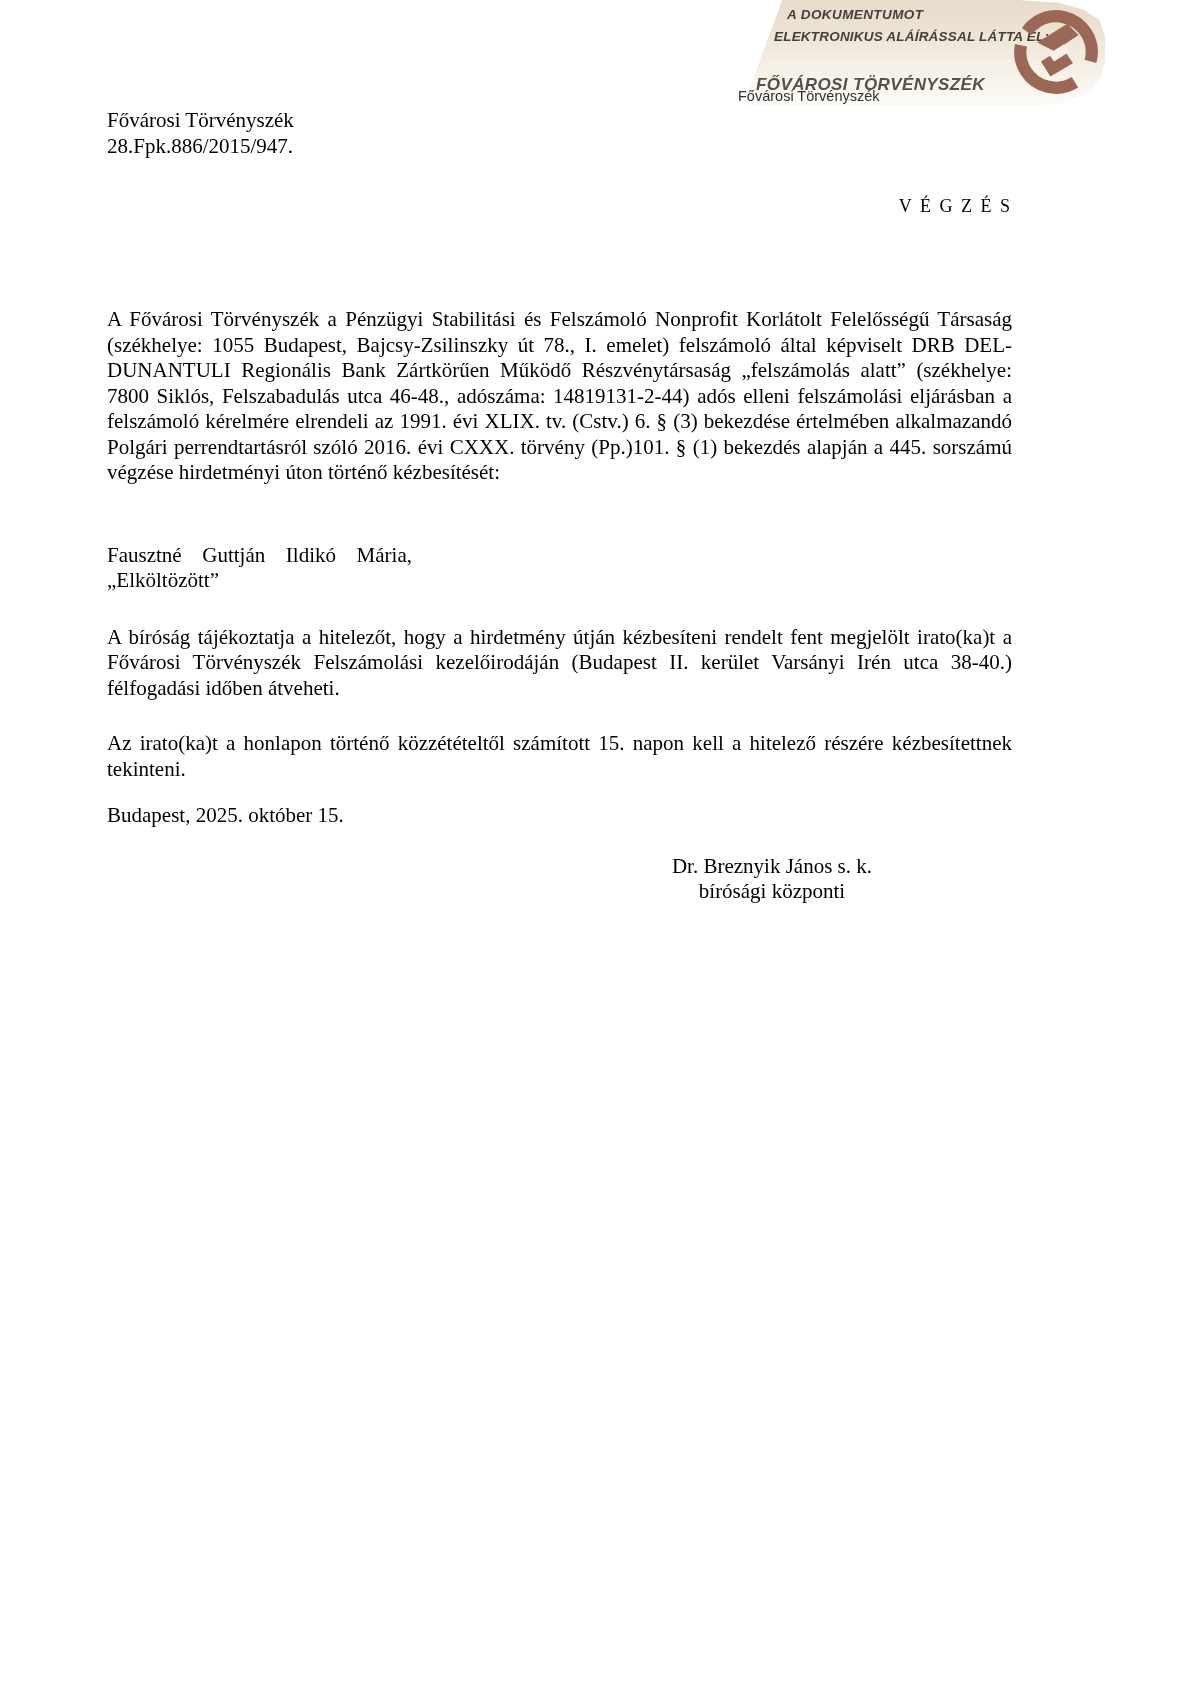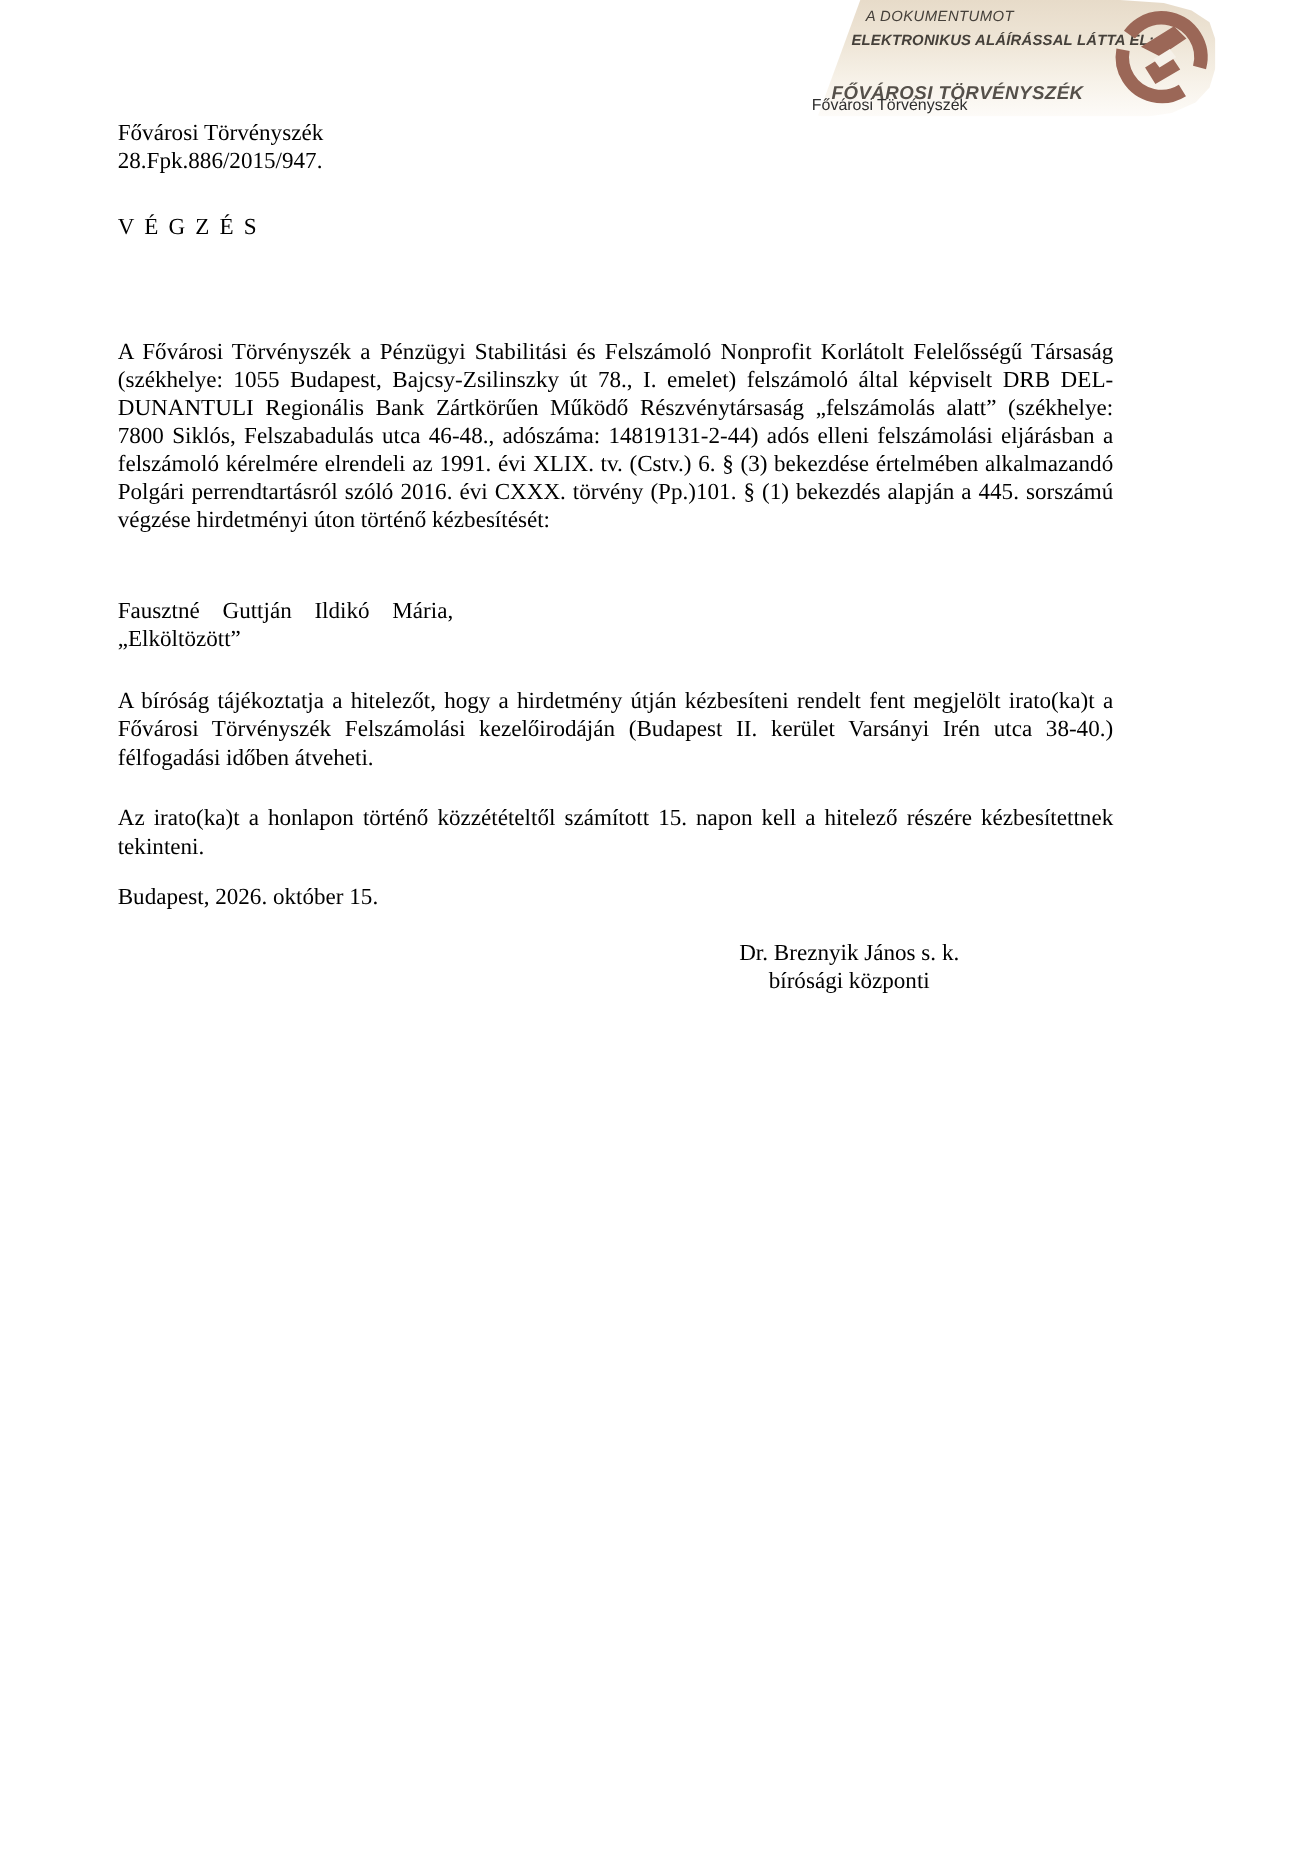--- a/index.html
+++ b/index.html
@@ -10,22 +10,22 @@
     background:#ffffff;
     font-family:"Liberation Serif", serif;
     color:#000;
     overflow:hidden;
   }
   .content {
     position:absolute; left:107px; top:0; width:905px;
   }
   .header { margin-top:108px; font-size:21px; line-height:25.5px; }
   .doc-title {
-    margin-top:34px; text-align:left;
-    font-size:21px; line-height:26px; letter-spacing:2px;
+    margin-top:34px; text-align:right;
+    font-size:18px; line-height:26px; letter-spacing:2px;
   }
   .para {
     margin:0; font-size:21px; line-height:25.5px;
     text-align:justify; hyphens:none;
   }
   .p1 { margin-top:88px; }
   .recipient-row {
     margin-top:57px; display:flex; justify-content:space-between;
     font-size:21px; line-height:25.5px;gap:24px;
   }
@@ -47,21 +47,21 @@
     font-family:"Liberation Sans", sans-serif;
   }
   .stamp-bg {
     position:absolute; inset:0;
     background:linear-gradient(180deg, #e7dbc9 0%, #eee5d6 35%, #f7f2e9 70%, #fdfbf8 100%);
     clip-path:polygon(10.8% 0%, 76% 0%, 87% 2.5%, 94% 9%, 98.5% 19%, 100% 34%, 100% 58%, 98.5% 75%, 95% 88%, 89% 97%, 83% 100%, 1% 100%, 0.2% 99%);
   }
   .stamp-text {
     position:absolute; font-style:italic; color:#45403a; white-space:nowrap;
   }
-  .s1 { left:44px; top:7px;  font-size:13.5px; font-weight:400; letter-spacing:0.4px; }
+  .s1 { left:44px; top:7px;  font-size:13.5px; font-weight:700; letter-spacing:0.4px; }
   .s2 { left:31px; top:29px; font-size:13.5px; font-weight:600; letter-spacing:0.2px; }
   .s3 { left:13px; top:75px; font-size:17px;  font-weight:700; letter-spacing:0.4px; color:#55504a; }
   .stamp-overlay {
     position:absolute; left:-5px; top:88px;
     font-style:normal; font-size:14.5px; font-weight:400;
     color:#2e2e2e; white-space:nowrap;
   }
   .stamp-logo { position:absolute; left:266px; top:5px; width:94px; height:94px; }
 </style>
 </head>
@@ -98,21 +98,21 @@
         <div class="recipient-name">Fausztné Guttján Ildikó Mária,</div>
         <div>„Elköltözött”</div>
       </div>
     </div>
 
 
     <p class="para p3">A bíróság tájékoztatja a hitelezőt, hogy a hirdetmény útján kézbesíteni rendelt fent megjelölt irato(ka)t a Fővárosi Törvényszék Felszámolási kezelőirodáján (Budapest II. kerület Varsányi Irén utca 38-40.) félfogadási időben átveheti.</p>
 
     <p class="para p4">Az irato(ka)t a honlapon történő közzétételtől számított 15. napon kell a hitelező részére kézbesítettnek tekinteni.</p>
 
-    <div class="date-line">Budapest, 2026. október 15.</div>
+    <div class="date-line">Budapest, 2025. október 15.</div>
 
     <div class="signature">
       <div>Dr. Breznyik János s. k.</div>
       <div>bírósági központi</div>
     </div>
 
   </div>
 </div>
 
 </body></html>

